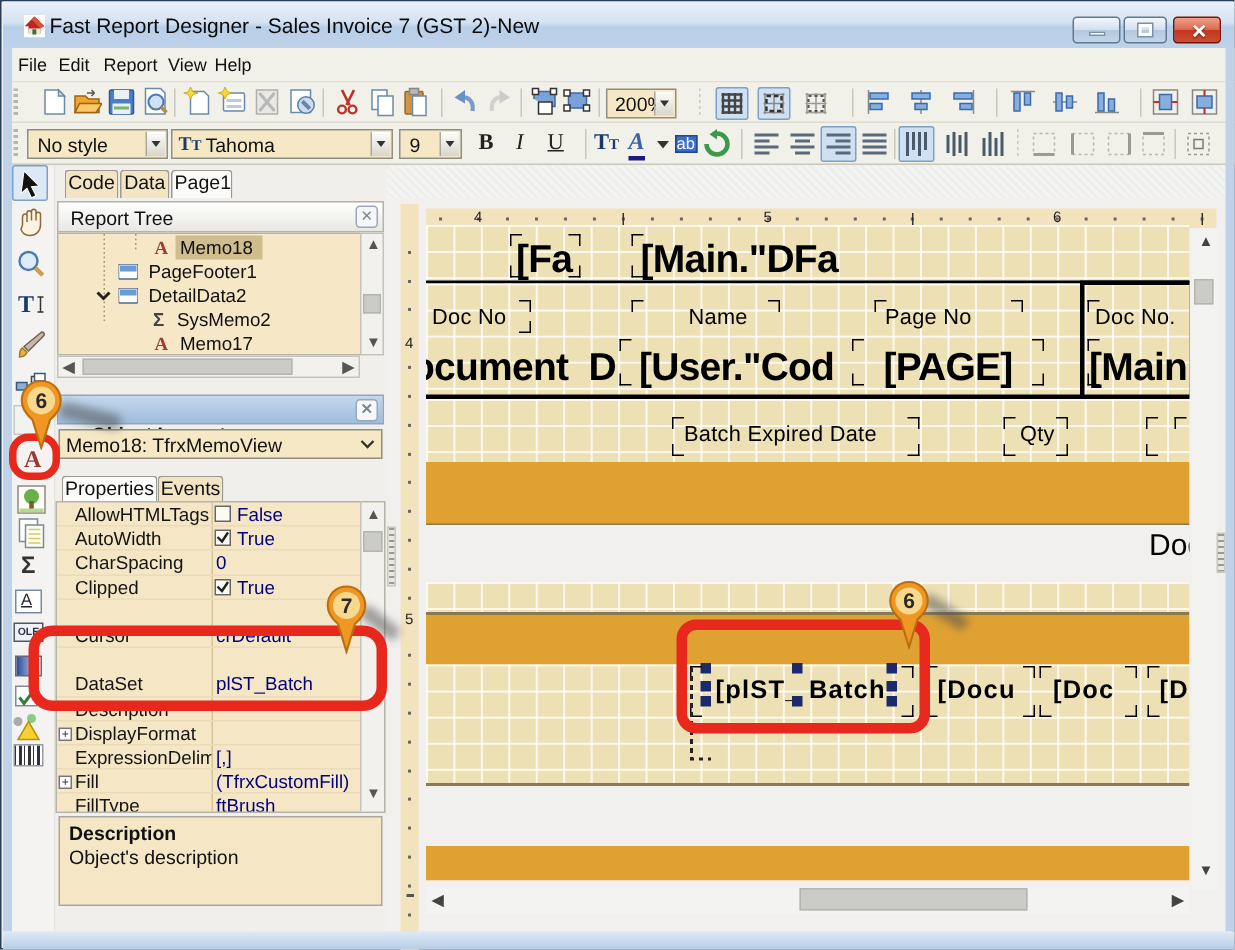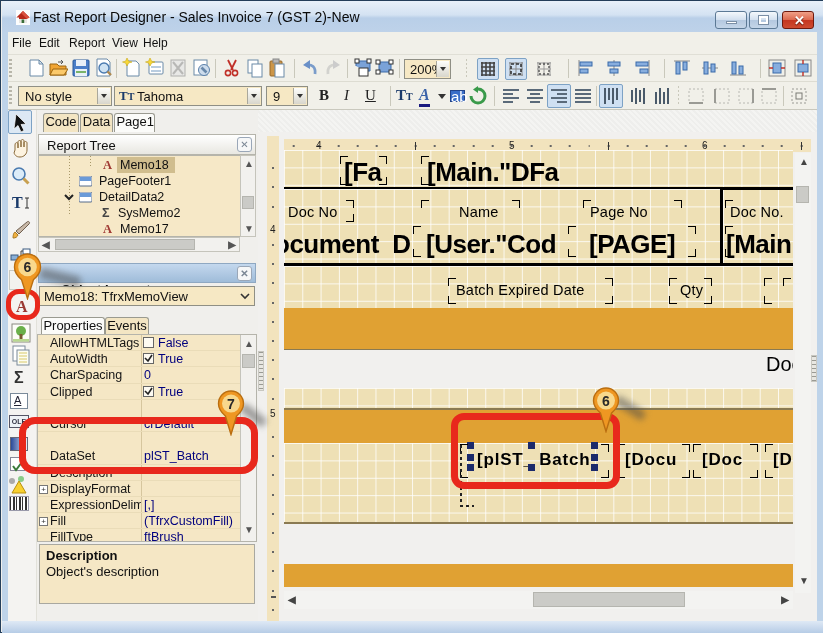--- a/index.html
+++ b/index.html
@@ -267,21 +267,21 @@
         <span style="position:absolute;left:6px;top:2px;">9</span>
         <div class="ar"></div>
       </div>
  <span class="abs" style="left:317px;top:5px;font-family:'Liberation Serif',serif;font-weight:bold;font-size:15px;color:#222;">B</span>
  <span class="abs" style="left:342px;top:5px;font-family:'Liberation Serif',serif;font-style:italic;font-size:15px;color:#222;">I</span>
  <span class="abs" style="left:363px;top:5px;font-family:'Liberation Serif',serif;text-decoration:underline;font-size:15px;color:#222;">U</span>
  <div class="tsep" style="left:388px;top:4px;height:20px;"></div>
  <span class="abs" style="left:394px;top:5px;font-family:'Liberation Serif',serif;font-weight:bold;font-size:15px;color:#1a3a6a;">T<span style="font-size:10px;">T</span></span>
  <span class="abs" style="left:417px;top:4px;font-family:'Liberation Serif',serif;font-weight:bold;font-style:italic;font-size:16px;color:#3a62a8;border-bottom:3px solid #1a1a80;">A</span>
  <span class="abs" style="left:436px;top:12px;border:4px solid transparent;border-top:5px solid #333;"></span>
- <div class="abs" style="left:448px;top:8px;width:15px;height:12px;background:#3a6ec8;border:1px solid #22448a;color:#fff;font-size:15px;text-align:left;line-height:11px;">ab</div>
+ <div class="abs" style="left:448px;top:8px;width:15px;height:12px;background:#3a6ec8;border:1px solid #22448a;color:#fff;font-size:11px;text-align:left;line-height:11px;">ab</div>
  <svg class="ticon" style="left:466px;top:4px" viewBox="0 0 20 20">
         <path d="M10 3a7 7 0 1 1-7 7" fill="none" stroke="#3a9a4a" stroke-width="3"></path>
         <path d="M10 0l-5 3.5 5 3.5z" fill="#3a9a4a"></path>
       </svg>
  <div class="tsep" style="left:492px;top:4px;height:20px;"></div>
  <svg class="ticon" style="left:499px;top:4px" viewBox="0 0 20 20">
         <path d="M2 4h16M2 8h10M2 12h16M2 16h10" stroke="#5a6a7a" stroke-width="2"></path>
       </svg>
  <svg class="ticon" style="left:523px;top:4px" viewBox="0 0 20 20">
         <path d="M2 4h16M5 8h10M2 12h16M5 16h10" stroke="#5a6a7a" stroke-width="2"></path>

